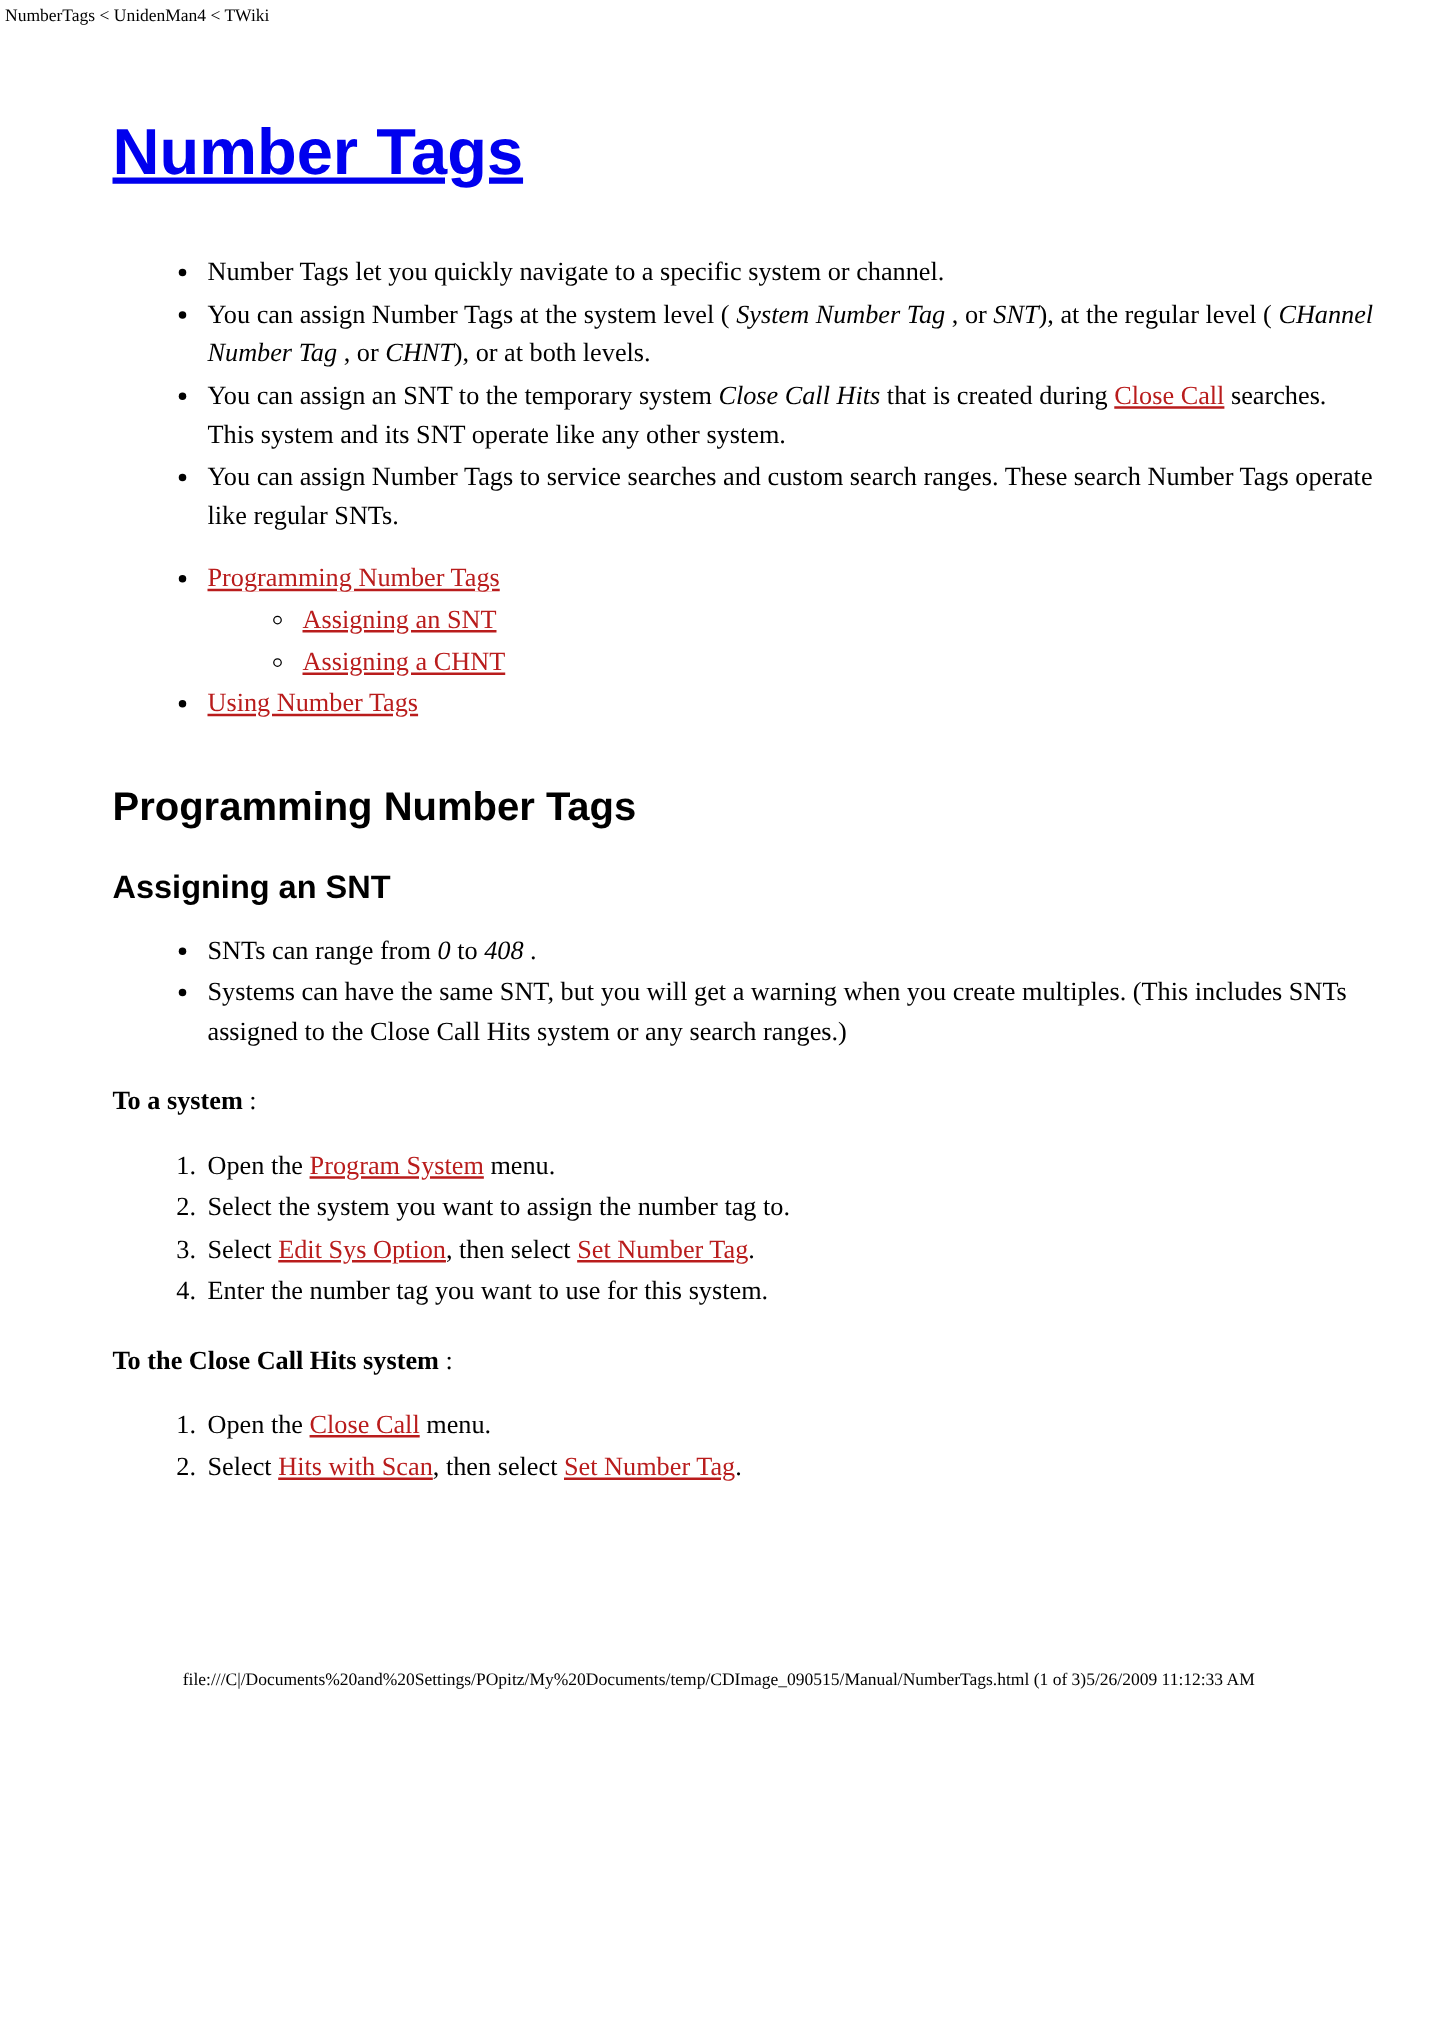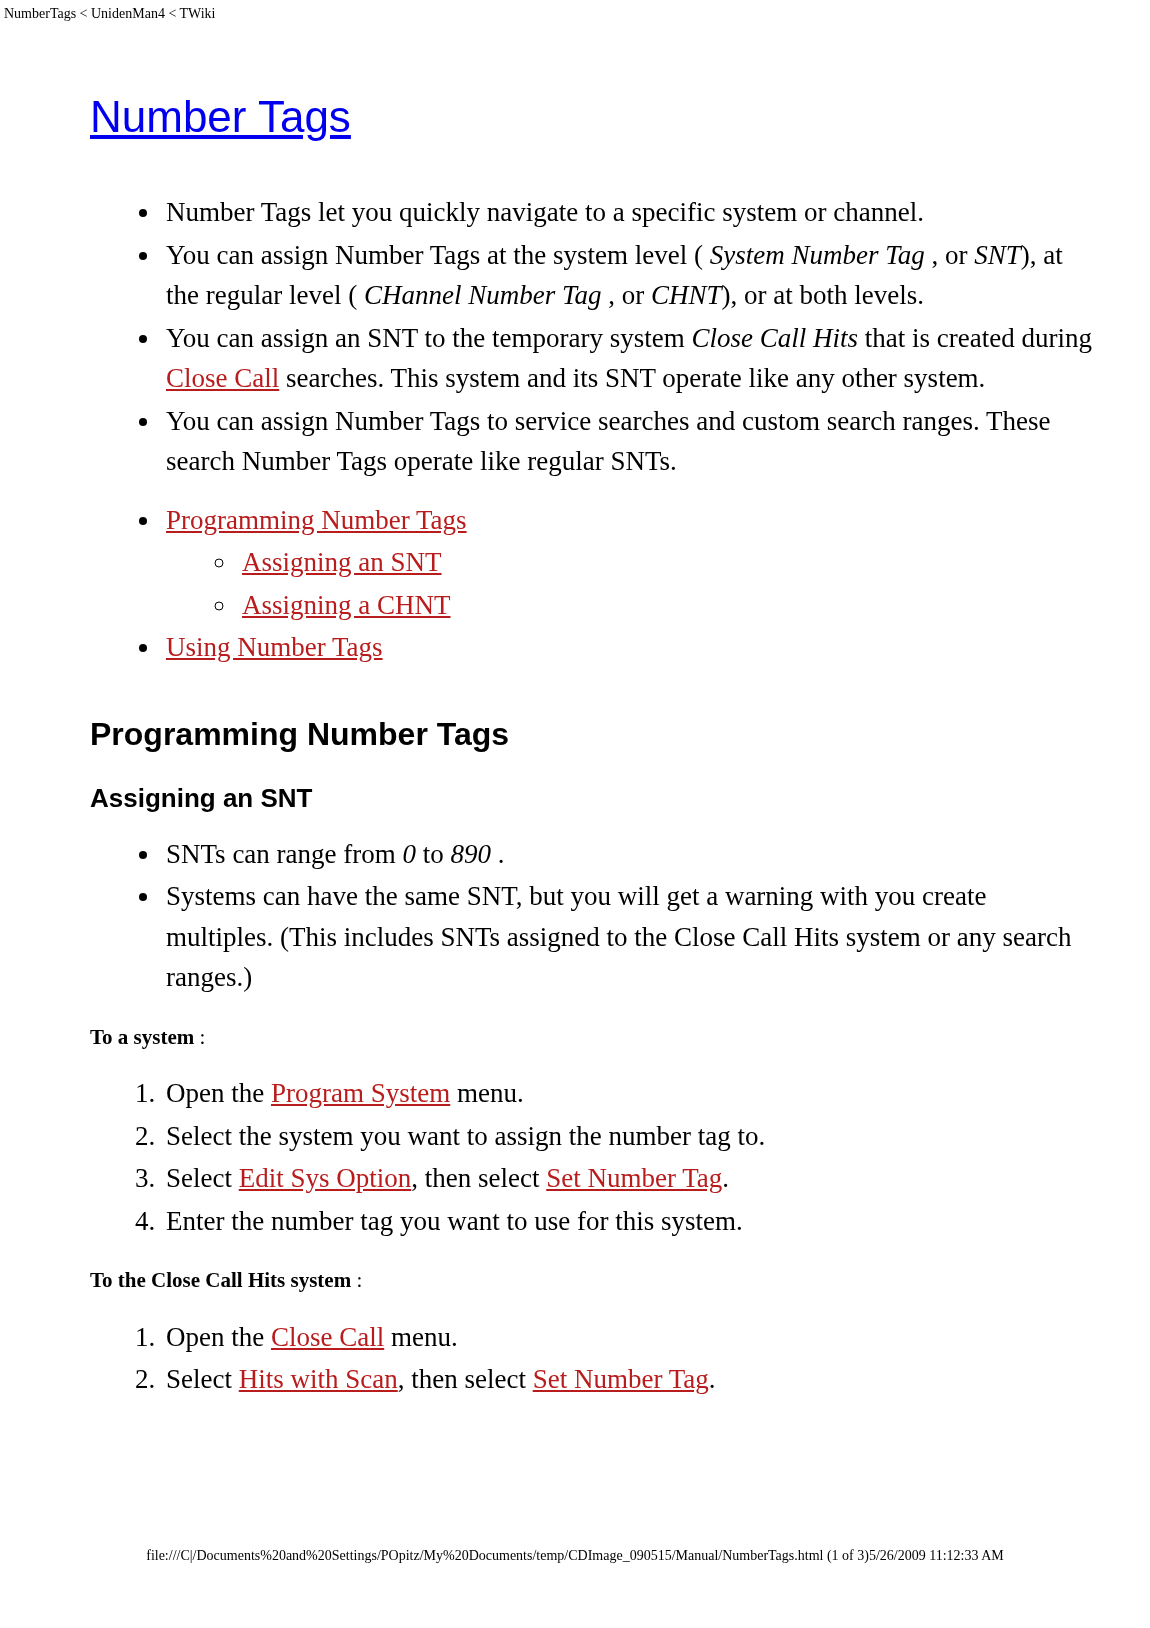--- a/index.html
+++ b/index.html
@@ -13,42 +13,42 @@
   .page-header {
     font-family: "Times New Roman", Times, serif;
     font-size: 14px;
     padding: 6px 0 0 4px;
   }
   .content {
     padding: 30px 50px 20px 90px;
   }
   h1 {
     font-family: Arial, Helvetica, sans-serif;
-    font-size: 44px;
-    font-weight: normal;
+    font-size: 52px;
+    font-weight: bold;
     margin: 40px 0 50px 0;
   }
   h1 a {
     color: #0000ee;
     text-decoration: underline;
   }
   h2 {
     font-family: Arial, Helvetica, sans-serif;
     font-size: 32px;
     font-weight: bold;
     margin: 48px 0 28px 0;
   }
   h3 {
     font-family: Arial, Helvetica, sans-serif;
     font-size: 26px;
     font-weight: bold;
     margin: 30px 0 20px 0;
   }
   ul.disc, ol {
-    font-size: 27px;
+    font-size: 21px;
     line-height: 1.5;
     margin: 0 0 18px 0;
     padding-left: 72px;
   }
   ul.disc { list-style-type: disc; }
   ul.circ {
     list-style-type: circle;
     padding-left: 72px;
     margin: 2px 0;
   }
@@ -100,23 +100,23 @@
     </li>
     <li><a href="#" class="link">Using Number Tags</a></li>
   </ul>
 
   <h2>Programming Number Tags</h2>
 
   <h3>Assigning an SNT</h3>
 
   <ul class="disc">
     <li>
-      <span>SNTs can range from </span><span class="italic">0</span><span> to </span><span class="italic">890</span><span> .</span>
+      <span>SNTs can range from </span><span class="italic">0</span><span> to </span><span class="italic">408</span><span> .</span>
     </li>
-    <li><span>Systems can have the same SNT, but you will get a warning with you create multiples. (This includes SNTs assigned to the Close Call Hits system or any search ranges.)</span></li>
+    <li><span>Systems can have the same SNT, but you will get a warning when you create multiples. (This includes SNTs assigned to the Close Call Hits system or any search ranges.)</span></li>
   </ul>
 
   <p class="para">
     <span class="bold">To a system</span><span> :</span>
   </p>
 
   <ol>
     <li>
       <span>Open the </span><a href="#" class="link">Program System</a><span> menu.</span>
     </li>

